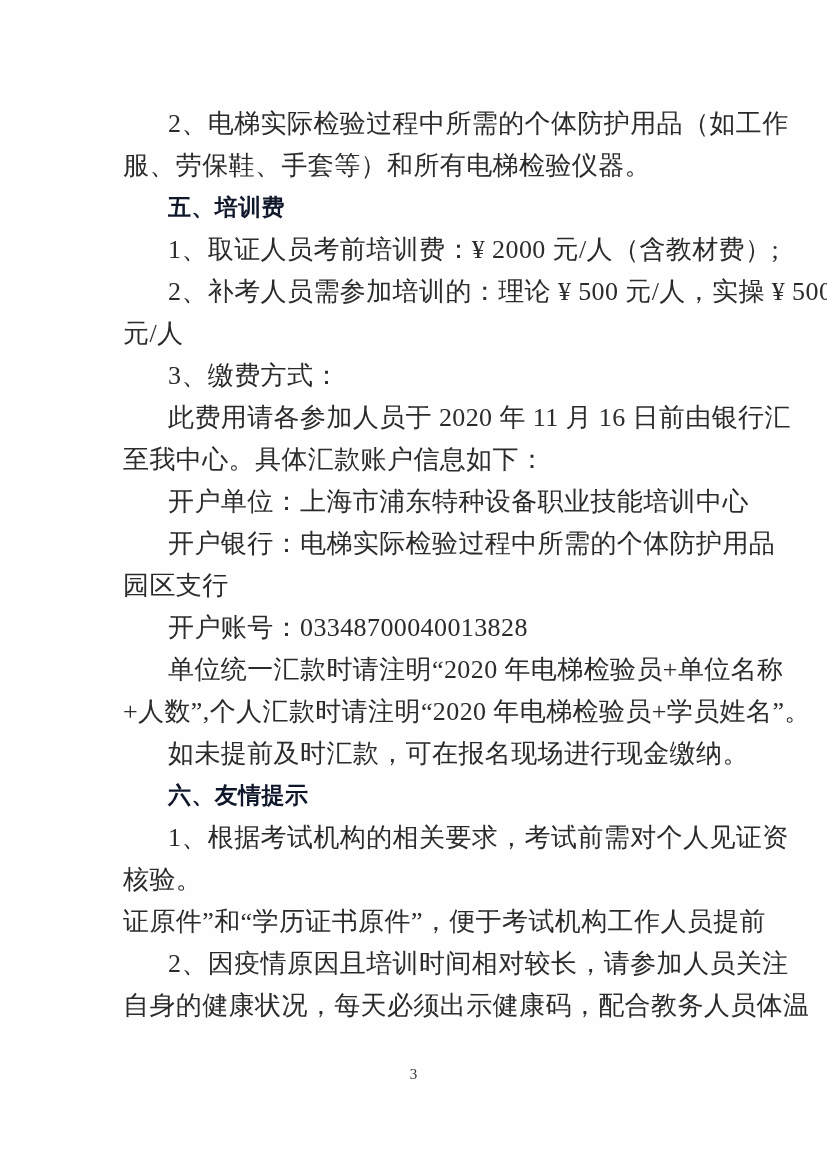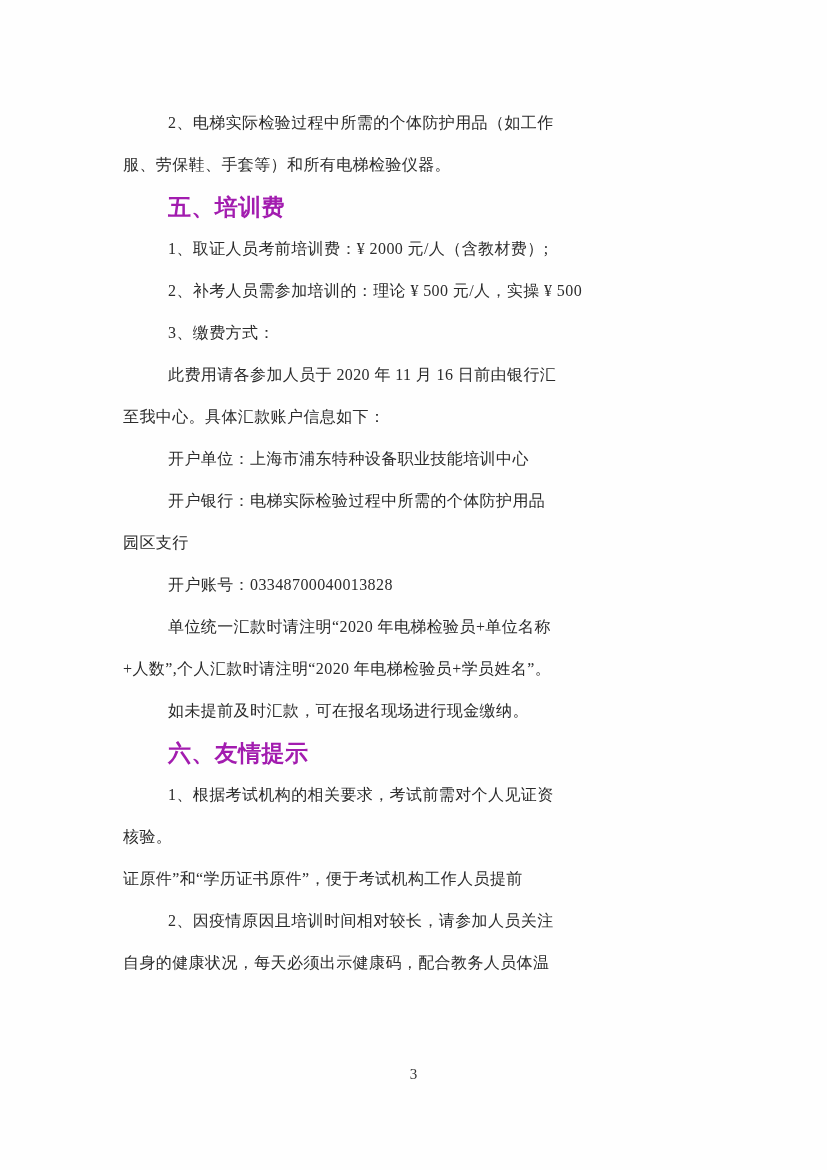--- a/index.html
+++ b/index.html
@@ -19,32 +19,32 @@
   .text-block {
     position: absolute;
     top: 102px;
     left: 123px;
     width: 600px;
   }
   .line {
     height: 42px;
     display: flex;
     align-items: center;
-    font-size: 16px;
+    font-size: 26px;
     letter-spacing: 0.4px;
     white-space: nowrap;
   }
   .line.indent {
     padding-left: 45px;
   }
   .line.heading {
     font-family: "Liberation Sans", "DejaVu Sans", sans-serif;
     font-weight: 700;
     font-size: 23px;
-    color: #a21caf;
+    color: #0f172a;
   }
   .page-number {
     position: absolute;
     top: 1066px;
     left: 0;
     width: 827px;
     text-align: center;
     font-size: 15px;
     color: #333333;
     font-family: "Liberation Serif", "DejaVu Serif", serif;
@@ -53,20 +53,21 @@
 </head>
 <body>
 
 <div class="page">
   <div class="text-block">
     <div class="line indent">2、电梯实际检验过程中所需的个体防护用品（如工作</div>
     <div class="line">服、劳保鞋、手套等）和所有电梯检验仪器。</div>
     <div class="line indent heading">五、培训费</div>
     <div class="line indent">1、取证人员考前培训费：¥ 2000 元/人（含教材费）;</div>
     <div class="line indent">2、补考人员需参加培训的：理论 ¥ 500 元/人，实操 ¥ 500</div>
+    <div class="line">元/人</div>
     <div class="line indent">3、缴费方式：</div>
     <div class="line indent">此费用请各参加人员于 2020 年 11 月 16 日前由银行汇</div>
     <div class="line">至我中心。具体汇款账户信息如下：</div>
     <div class="line indent">开户单位：上海市浦东特种设备职业技能培训中心</div>
     <div class="line indent">开户银行：电梯实际检验过程中所需的个体防护用品</div>
     <div class="line">园区支行</div>
     <div class="line indent">开户账号：03348700040013828</div>
     <div class="line indent">单位统一汇款时请注明“2020 年电梯检验员+单位名称</div>
     <div class="line">+人数”,个人汇款时请注明“2020 年电梯检验员+学员姓名”。</div>
     <div class="line indent">如未提前及时汇款，可在报名现场进行现金缴纳。</div>

